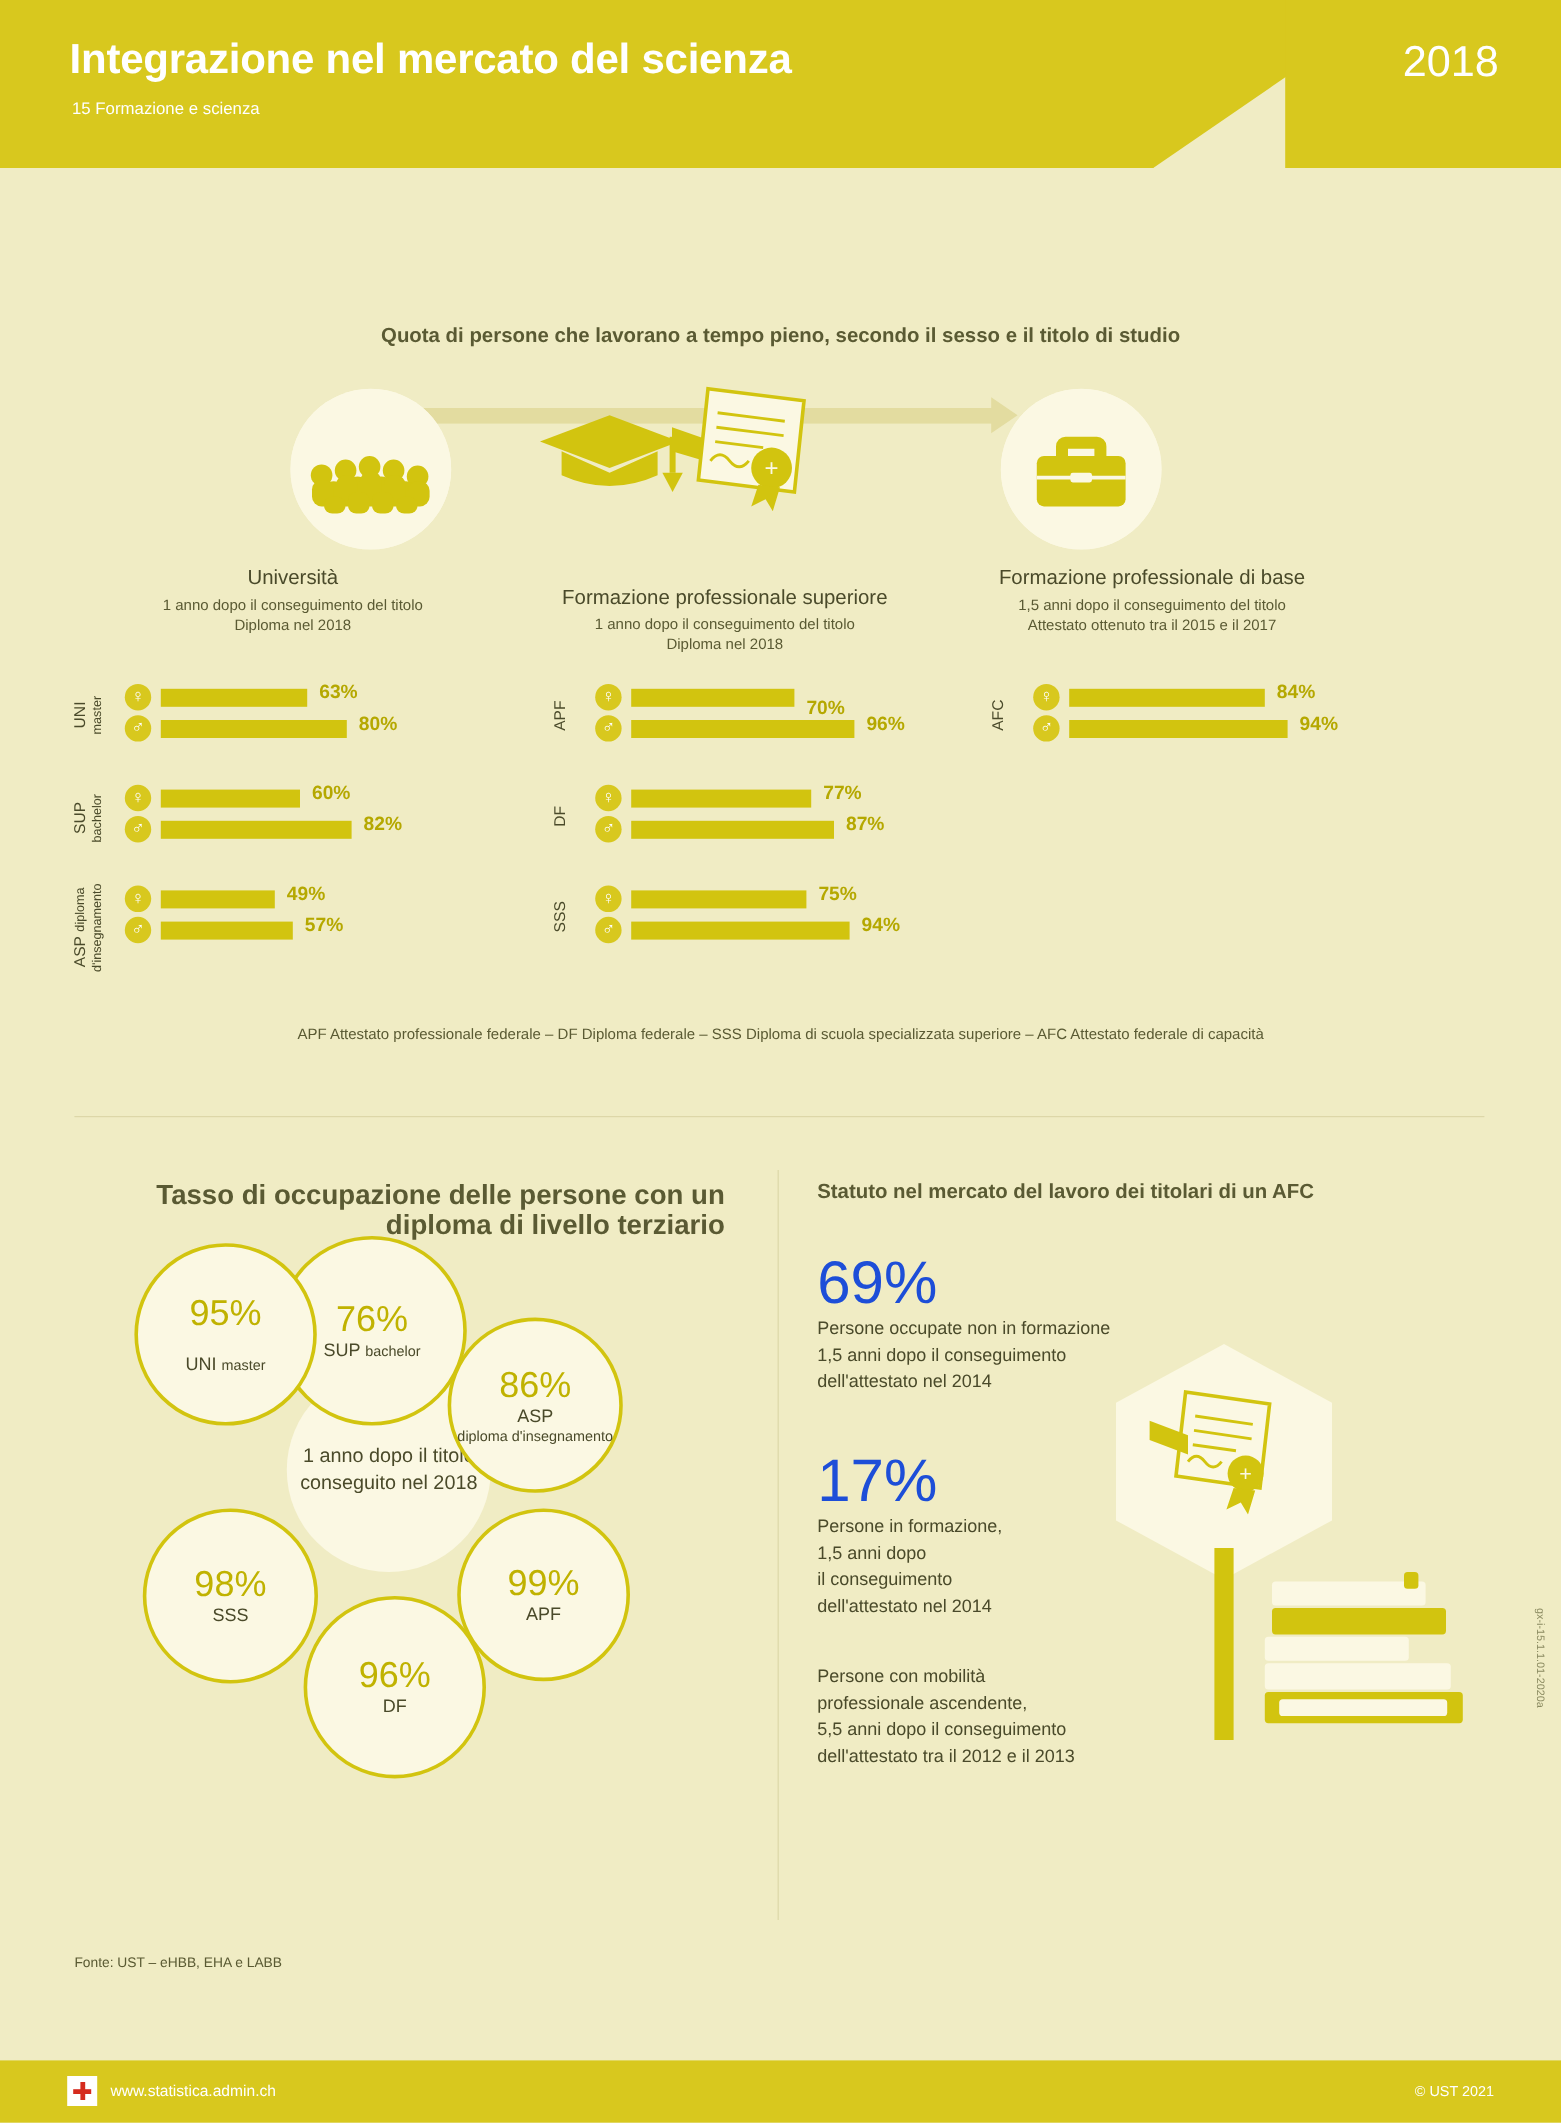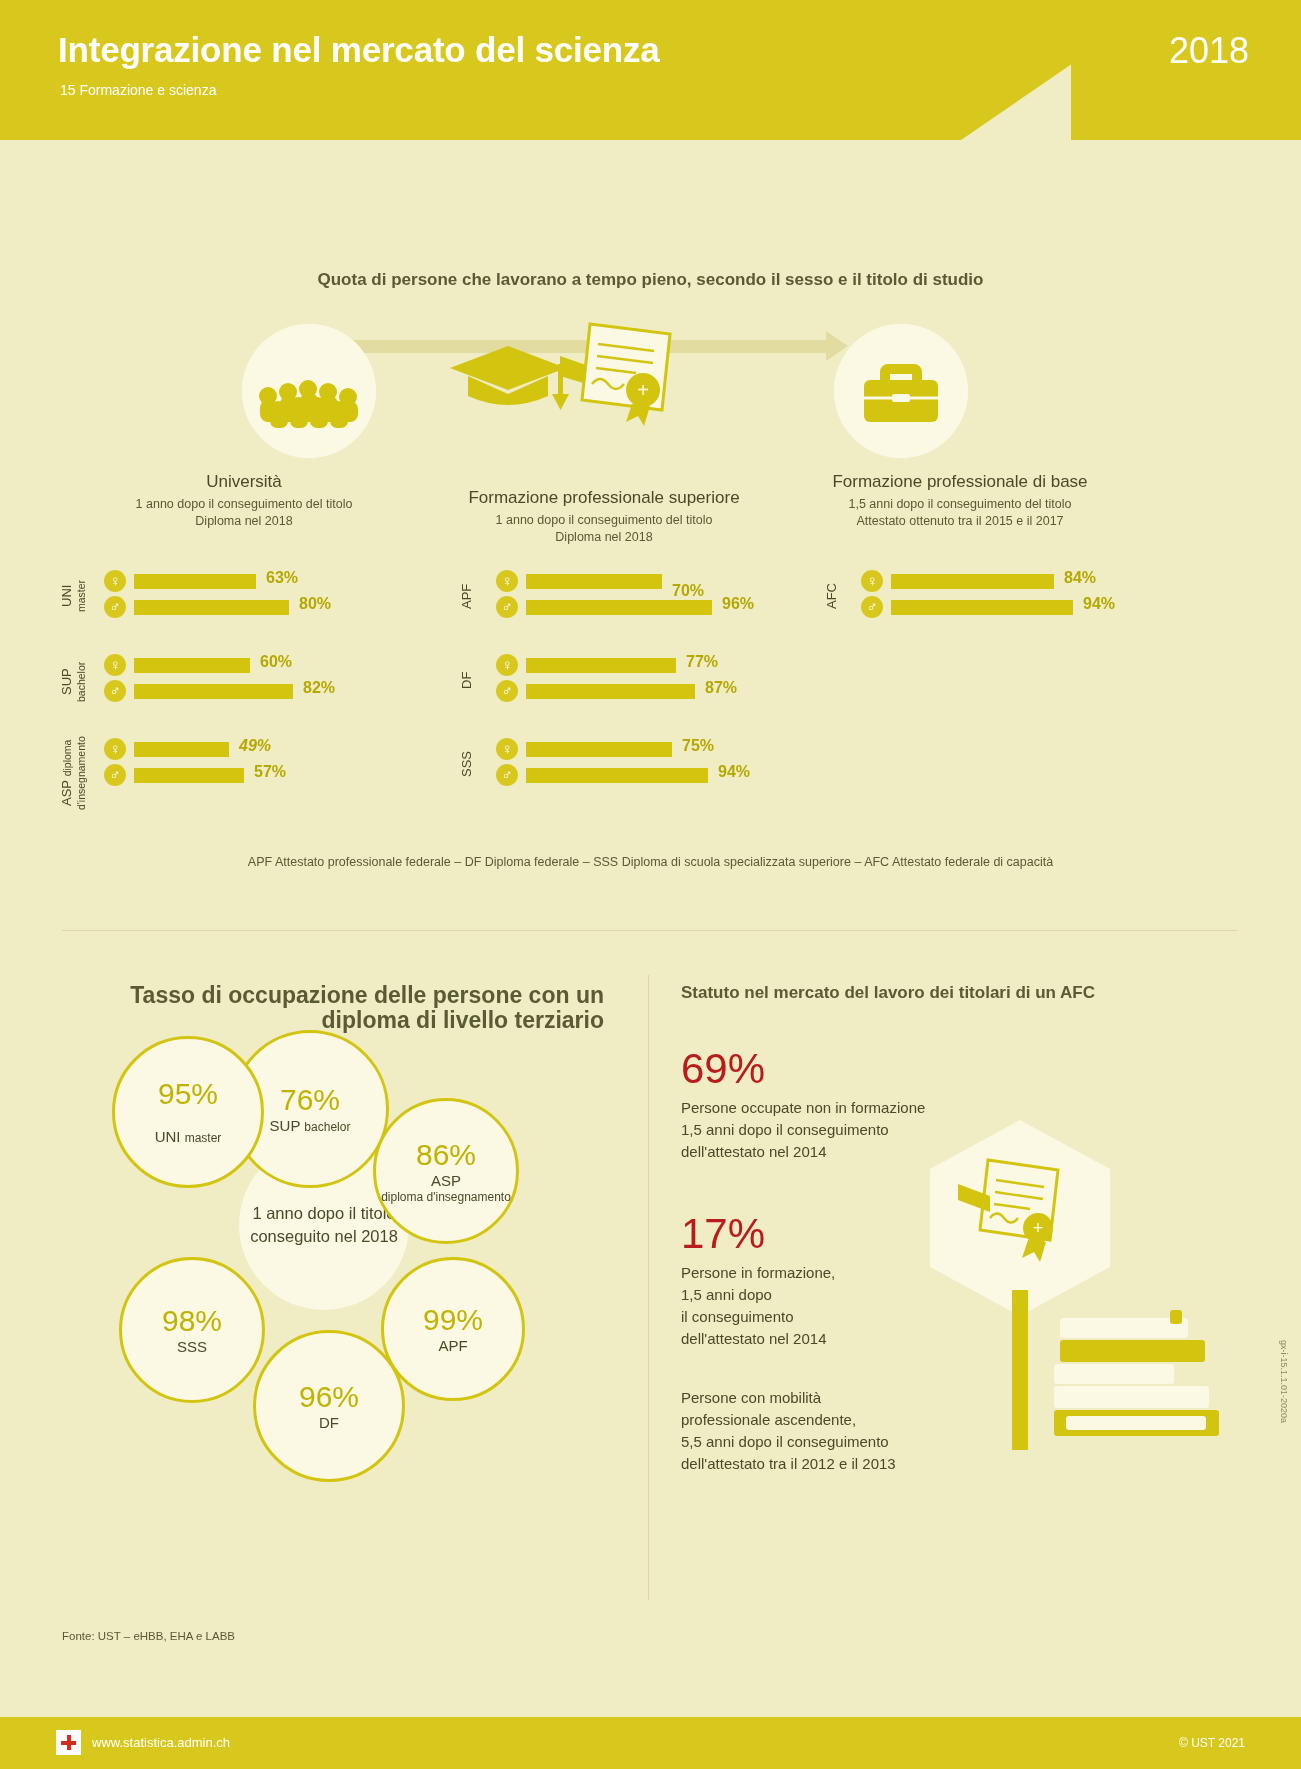--- a/index.html
+++ b/index.html
@@ -257,22 +257,22 @@
     line-height: 23px;
   }
 
   
   .stat {
     position: absolute;
     left: 681px;
     width: 360px;
   }
   .stat .big {
-    font-size: 42px;
-    color: #b91c1c;
+    font-size: 50px;
+    color: #1d4ed8;
     line-height: 48px;
   }
   .stat .txt {
     font-size: 15px;
     color: #4a4a2a;
     line-height: 22px;
     margin-top: 4px;
   }
 
   
@@ -509,21 +509,21 @@
 </div>
 
 <div class="bargroup" style="left:60px; top:736px; width:330px;">
   <div class="grp-label" style="left:0; top:-6px; height:86px; width:34px;">
     <span>ASP</span>
     <span class="small">diploma d'insegnamento</span>
   </div>
   <div class="barrow" style="margin-left:44px;">
     <div class="sex-badge">♀</div>
     <div class="bar" style="width:95px;"></div>
-    <div class="barval" style="left:135px;font-style:italic;">49%</div>
+    <div class="barval" style="left:135px;">49%</div>
   </div>
   <div class="barrow" style="margin-left:44px;">
     <div class="sex-badge">♂</div>
     <div class="bar" style="width:110px;"></div>
     <div class="barval" style="left:150px;">57%</div>
   </div>
 </div>
 
 <div class="bargroup" style="left:460px; top:568px; width:340px;">
   <div class="grp-label" style="left:0; top:0; height:56px; width:26px;">

